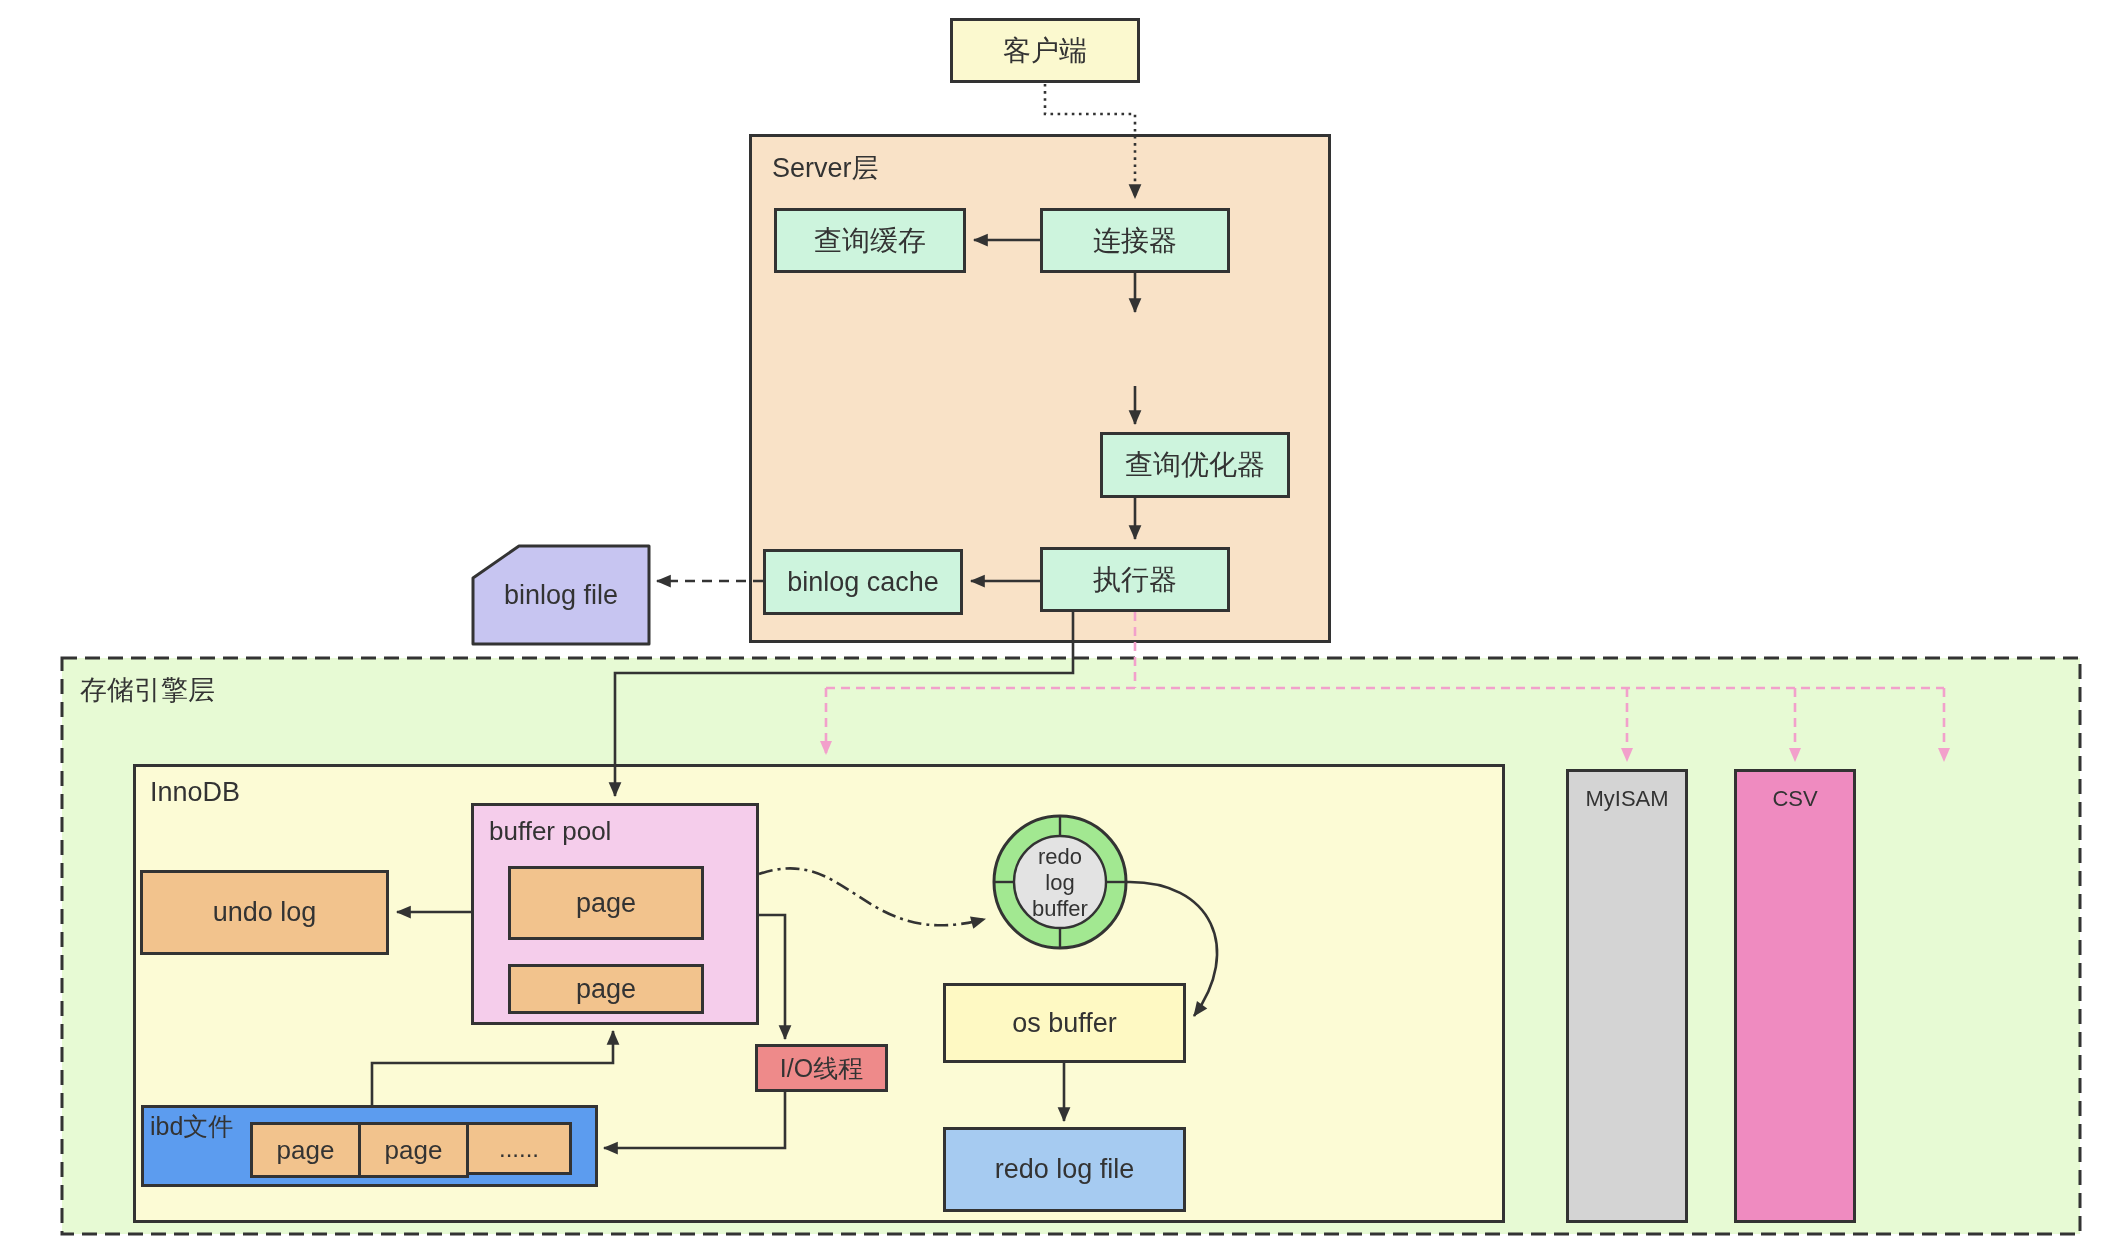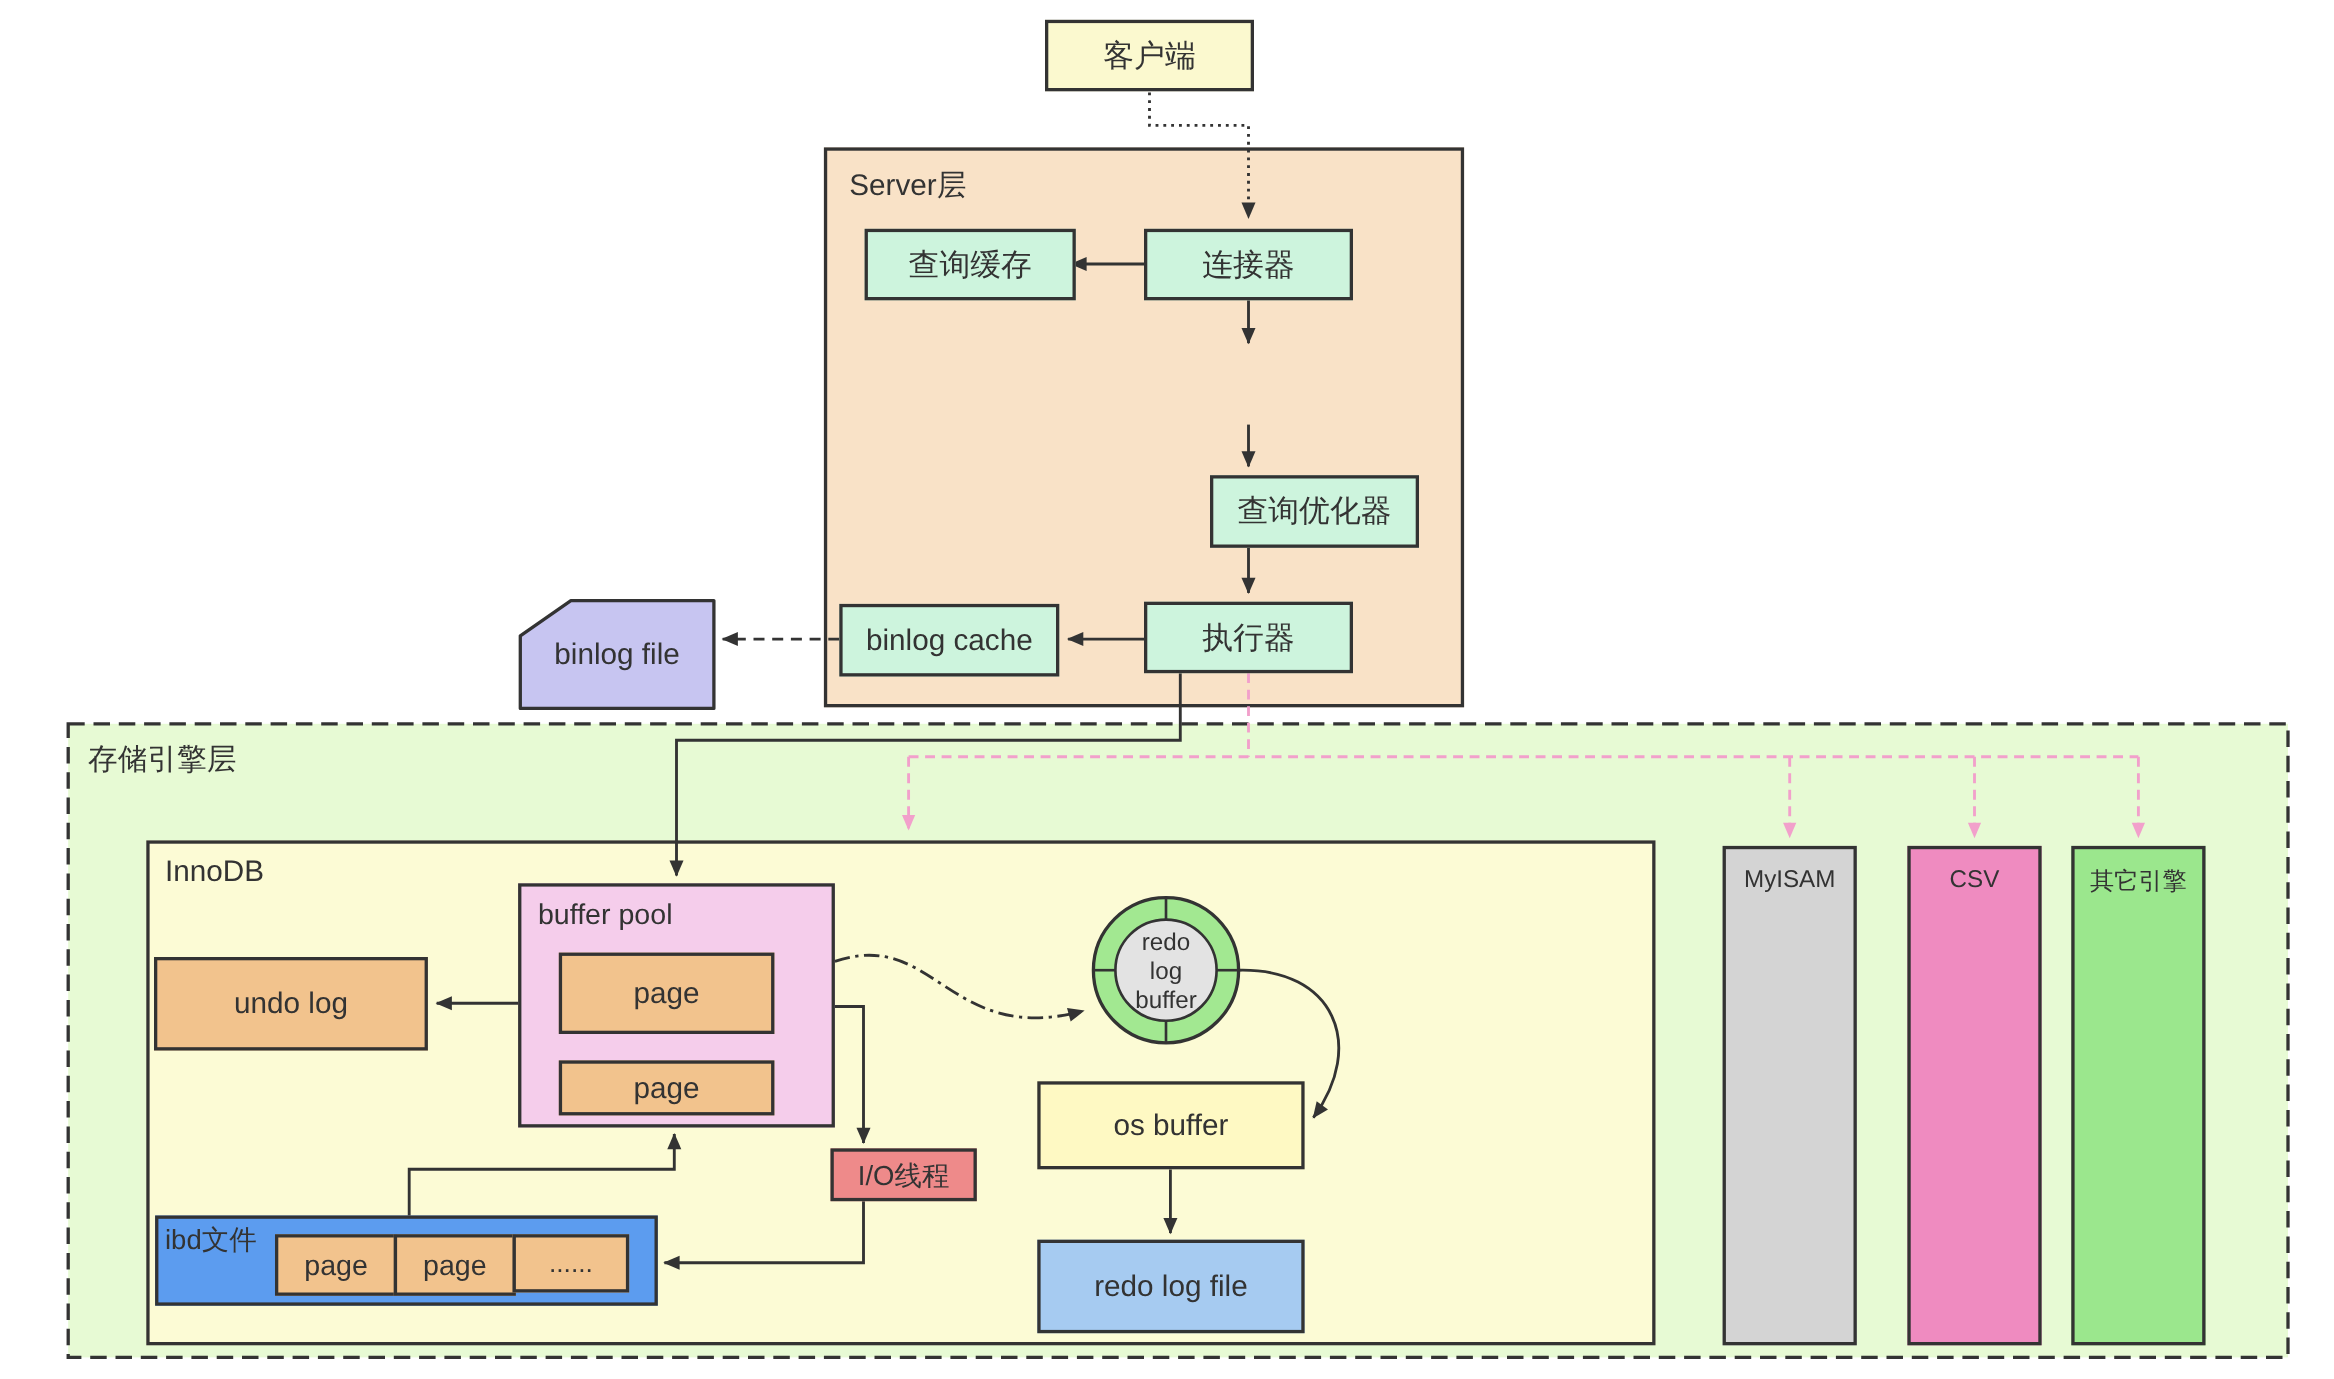--- a/index.html
+++ b/index.html
@@ -48,23 +48,20 @@
   <div class="label storage-label" style="left:80px;top:672px;">存储引擎层</div>
 
   <div class="abs innodb-box" style="left:133px;top:764px;width:1372px;height:459px;"></div>
   <div class="label" style="left:150px;top:777px;">InnoDB</div>
 
   <div class="abs engine-col" style="left: 1566px; top: 769px; width: 122px; height: 454px; background: rgb(212, 212, 212);">
     <span>MyISAM</span>
   </div>
   <div class="abs engine-col" style="left: 1734px; top: 769px; width: 122px; height: 454px; background: rgb(239, 139, 192);">
     <span>CSV</span>
-  </div>
-  <div class="abs engine-col" style="left: 1883px; top: 769px; width: 122px; height: 454px; background: rgb(155, 231, 141);">
-    <span>其它引擎</span>
   </div>
 
   <div class="abs bufferpool" style="left:471px;top:803px;width:288px;height:222px;"></div>
   <div class="small-title" style="left:489px;top:816px;">buffer pool</div>
 
   <div class="abs ibd" style="left:141px;top:1105px;width:457px;height:82px;"></div>
   <div class="small-title" style="left:150px;top:1110px;font-size:25px;">ibd文件</div>
 
   <svg width="2122" height="1254" class="noevt">
     <defs>
@@ -120,21 +117,21 @@
 
     <path d="M1126,882 C1213,880 1242,950 1194,1016" fill="none" stroke="#333" stroke-width="2.6" marker-end="url(#arrB)"></path>
 
     <path d="M1064,1063 V1121" fill="none" stroke="#333" stroke-width="2.6" marker-end="url(#arrB)"></path>
   </svg>
 
   <div class="box client" style="left:950px;top:18px;width:190px;height:65px;">
     <span>客户端</span>
   </div>
 
-  <div class="box mint" style="left:774px;top:208px;width:192px;height:65px;margin-left:12px;">
+  <div class="box mint" style="left:774px;top:208px;width:192px;height:65px;">
     <span>查询缓存</span>
   </div>
 
   <div class="box mint" style="left:1040px;top:208px;width:190px;height:65px;">
     <span>连接器</span>
   </div>
 
 
   <div class="box mint" style="left:1100px;top:432px;width:190px;height:66px;">
     <span>查询优化器</span>

